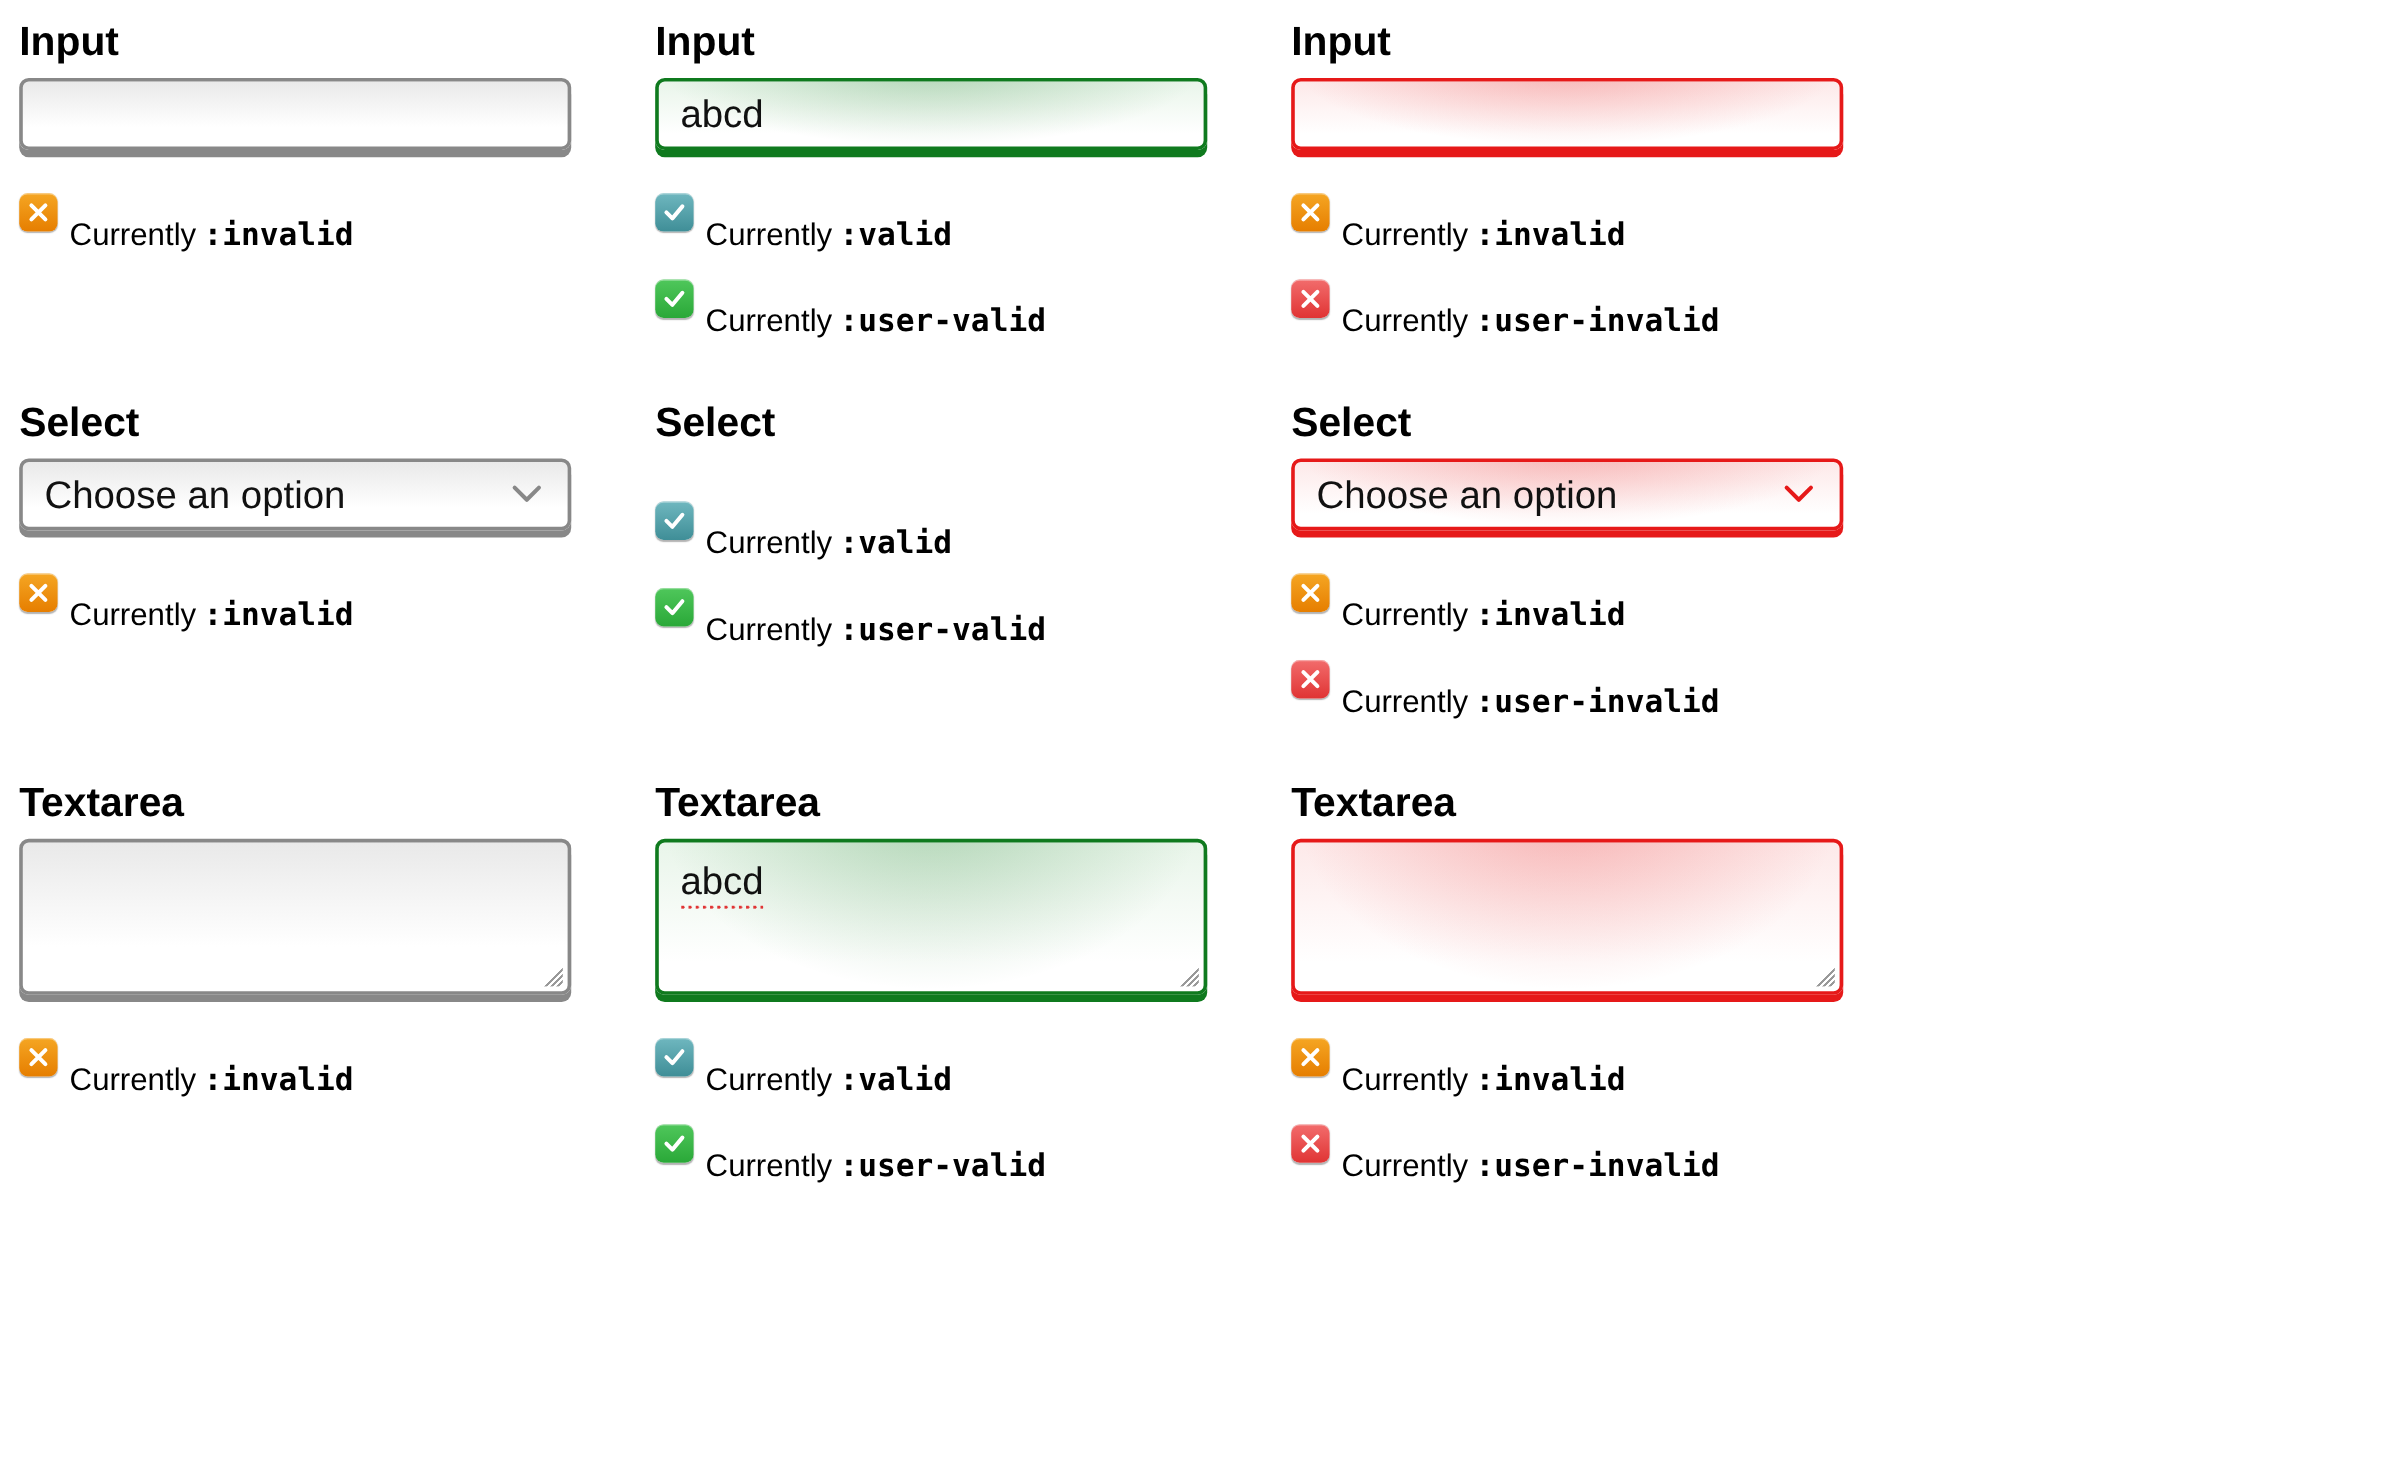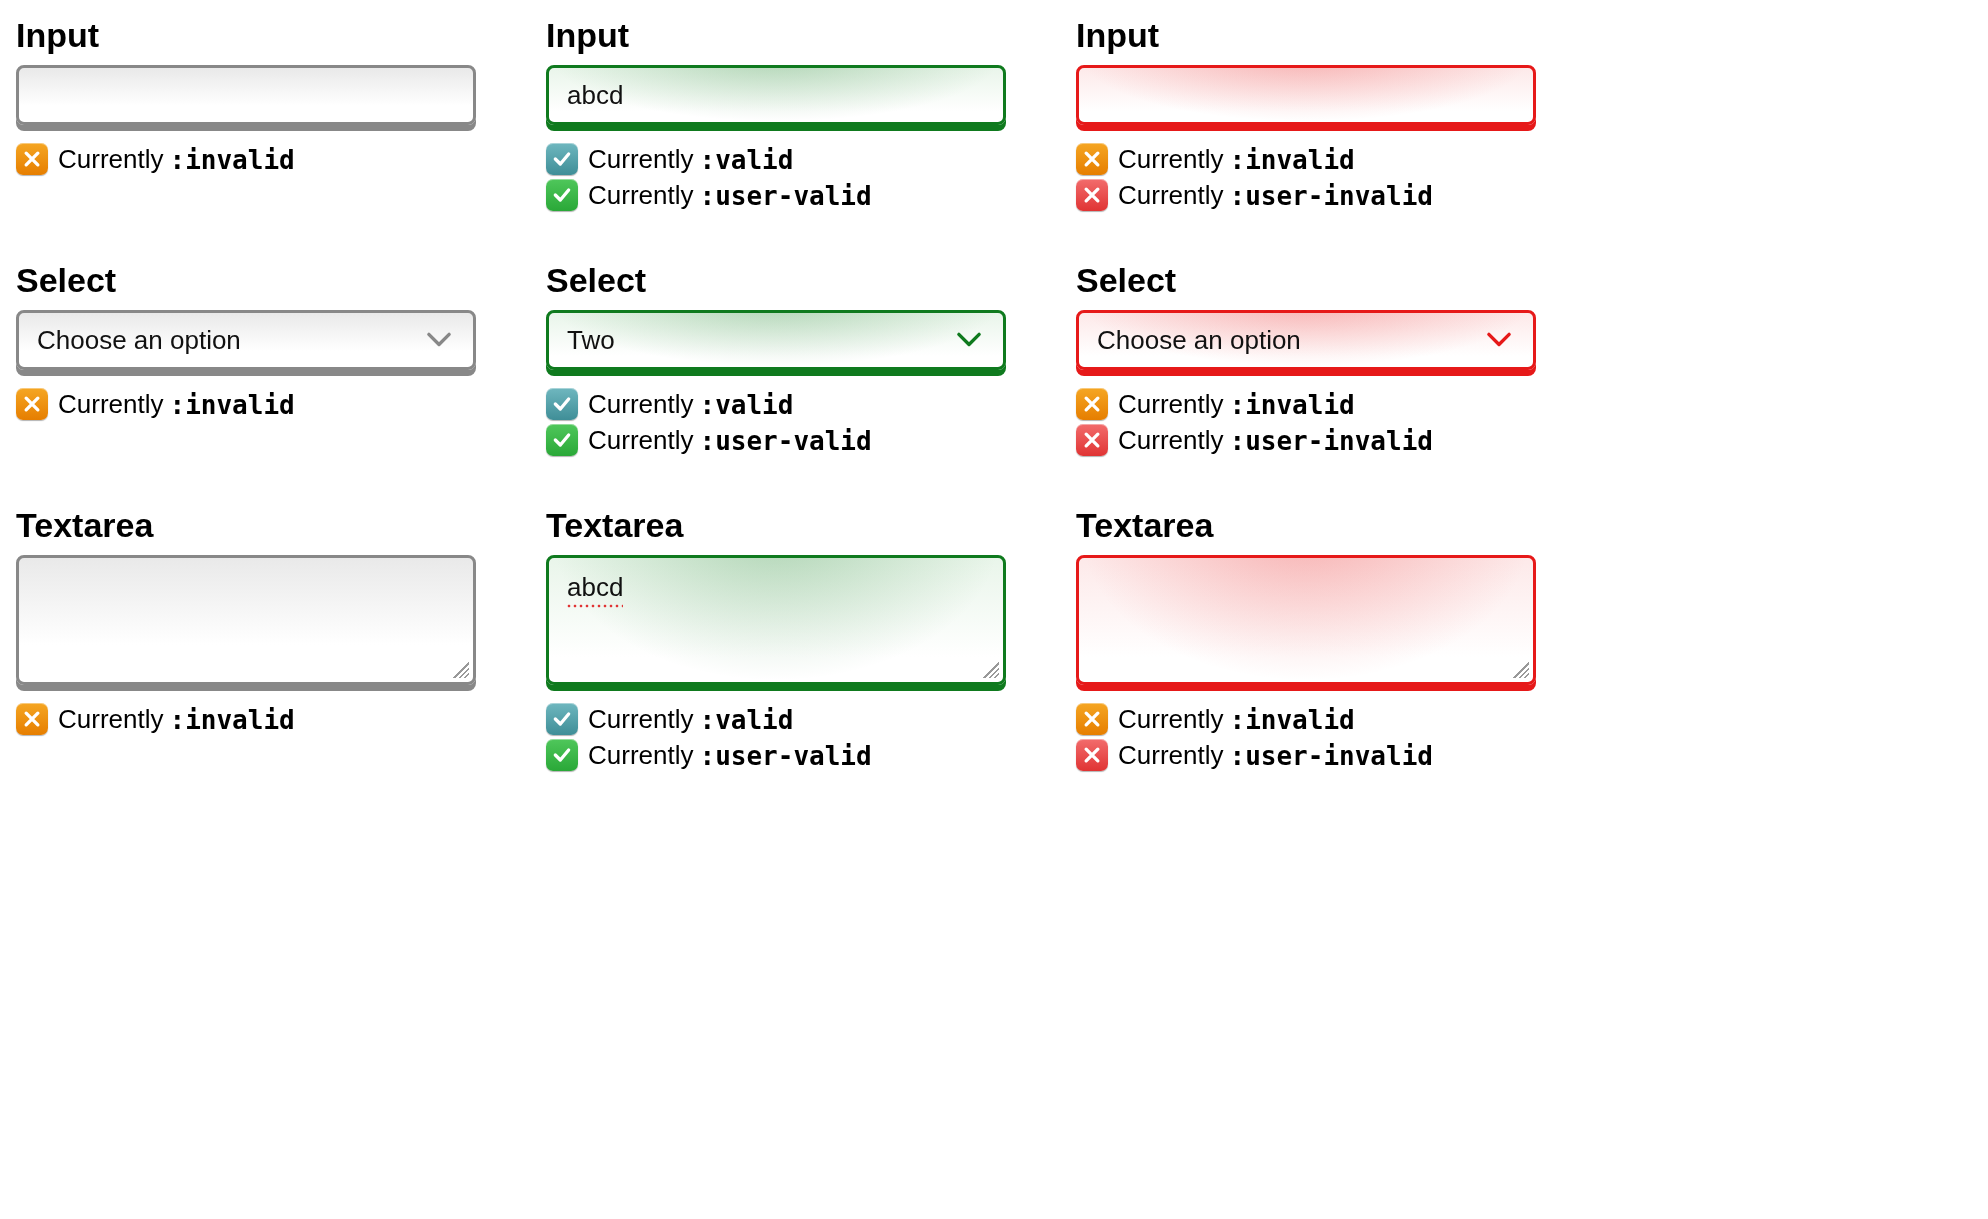--- a/index.html
+++ b/index.html
@@ -26,21 +26,21 @@
   }
 
   
   .field {
     width: 100%;
     border: 3px solid #888;
     border-radius: 8px;
     box-shadow: 0 6px 0 0 #888;
     background: linear-gradient(to bottom, #e9e9e9 0%, #ffffff 70%);
     padding: 14px 18px;
-    font-size: 26px;
+    font-size: 32px;
     color: #111;
     display: flex;
     align-items: center;
     font-family: inherit;
   }
   .field.input, .field.select { height: 60px; }
   .field.textarea { height: 130px; align-items: flex-start; position: relative; }
 
   
   .resizer {
@@ -88,21 +88,21 @@
     display: inline-flex;
     align-items: center; justify-content: center;
     flex-shrink: 0;
   }
   .badge svg { width: 20px; height: 20px; display: block; }
   .badge.orange { background: linear-gradient(to bottom, #f5a623, #e67e00); box-shadow: inset 0 1px 0 rgba(255,255,255,.4), 0 1px 1px rgba(0,0,0,.3); }
   .badge.teal   { background: linear-gradient(to bottom, #6fb7bf, #3f8e97); box-shadow: inset 0 1px 0 rgba(255,255,255,.4), 0 1px 1px rgba(0,0,0,.3); }
   .badge.green  { background: linear-gradient(to bottom, #4fc75b, #2aa838); box-shadow: inset 0 1px 0 rgba(255,255,255,.4), 0 1px 1px rgba(0,0,0,.3); }
   .badge.red    { background: linear-gradient(to bottom, #f26c6c, #e03434); box-shadow: inset 0 1px 0 rgba(255,255,255,.4), 0 1px 1px rgba(0,0,0,.3); }
 
-  .status-text { display: inline-flex; align-items: flex-end; gap: 6px; }
+  .status-text { display: inline-flex; align-items: flex-end; gap: 6px; margin-top: 37px; }
   .mono { font-family: ui-monospace, "SF Mono", Menlo, Consolas, monospace; font-size: 26px; font-weight: bold; }
   .spell { position: relative; display: inline-block; }
   .spell::after {
     content: "";
     position: absolute;
     left: 0; right: 0; bottom: -5px;
     height: 4px;
     background-image: radial-gradient(circle at 2px 2px, #e03434 1.5px, transparent 1.6px);
     background-size: 6px 4px;
     background-repeat: repeat-x;
@@ -215,28 +215,20 @@
         <span class="status-text">
           <span>Currently </span>
             <span class="mono">:invalid</span>
         </span>
       </div>
     </div>
   </div>
 
   <div class="cell">
     <div class="label">Select</div>
-    <div class="field select valid">
-      <span>Two</span>
-      <span class="chev">
-        <svg viewBox="0 0 24 16" fill="none" stroke="#0f7a1e" stroke-width="3" stroke-linecap="round" stroke-linejoin="round">
-            <path d="M3 3 L12 12 L21 3"></path>
-          </svg>
-      </span>
-    </div>
     <div class="statuses">
       <div class="status">
         <span class="badge teal">
           <svg viewBox="0 0 24 24" fill="none" stroke="#fff" stroke-width="4" stroke-linecap="round" stroke-linejoin="round">
               <path d="M4 12 L10 18 L20 6"></path>
             </svg>
         </span>
         <span class="status-text">
           <span>Currently </span>
             <span class="mono">:valid</span>

